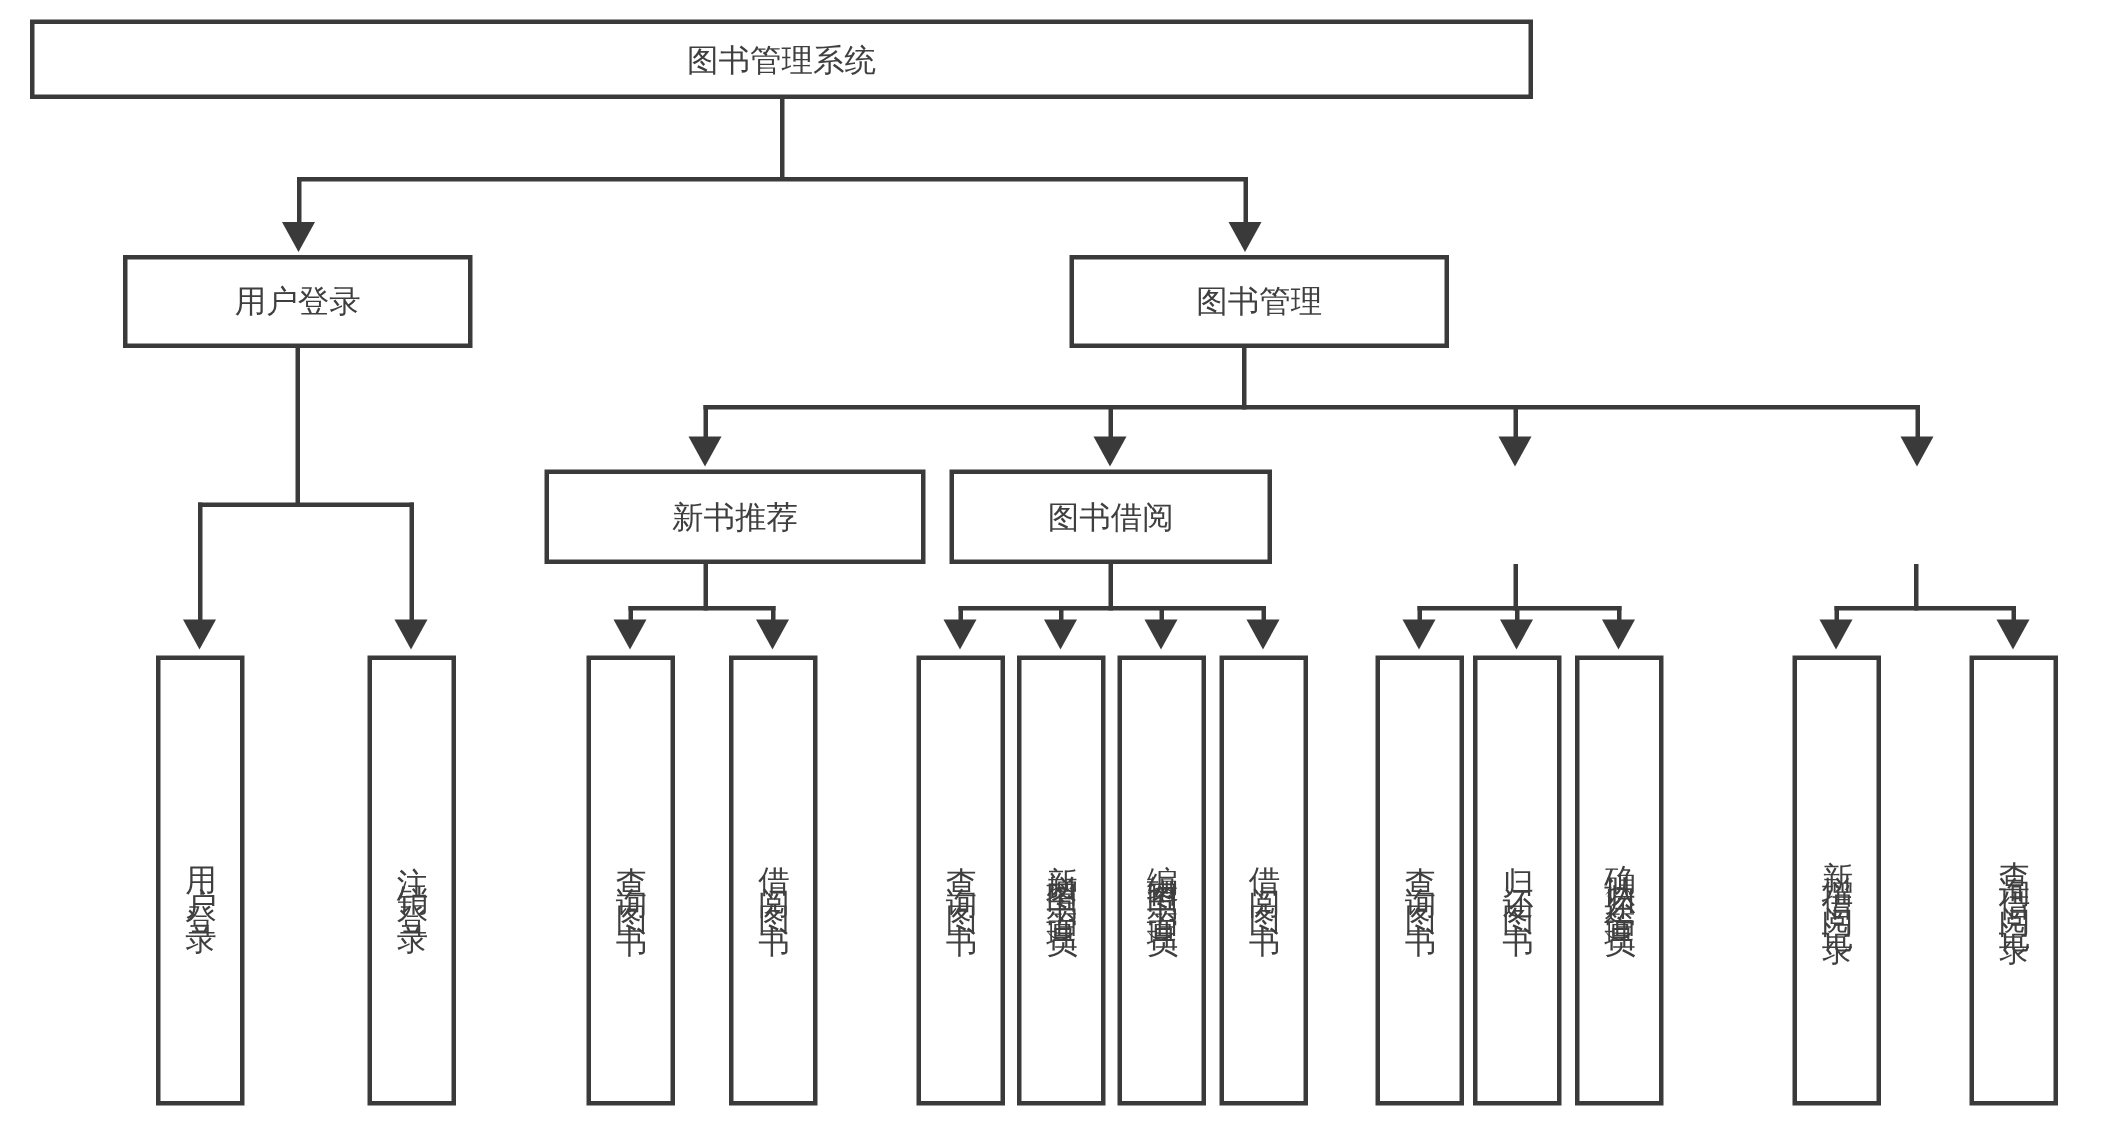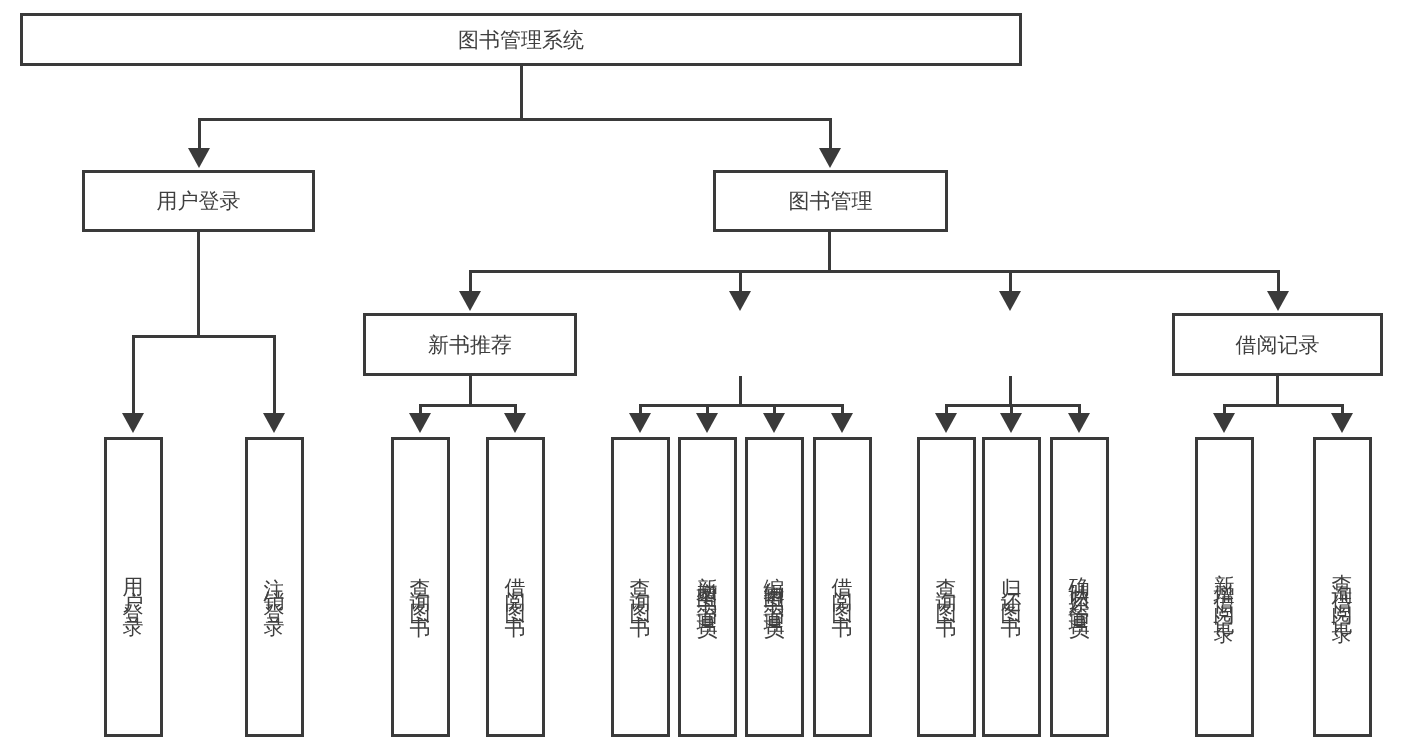--- a/index.html
+++ b/index.html
@@ -76,21 +76,21 @@
   <div class="vline" style="left:520px; top:65px; height:55px"></div>
   <div class="hline" style="left:198px; top:118px; width:634px"></div>
   <div class="vline" style="left:198px; top:118px; height:32px"></div>
   <div class="arrow" style="left:188px; top:148px"></div>
   <div class="vline" style="left:829px; top:118px; height:32px"></div>
   <div class="arrow" style="left:819px; top:148px"></div>
 
   <div class="hbox" style="left:82px; top:170px; width:233px; height:62px">
     <span>用户登录</span>
   </div>
-  <div class="hbox" style="left:713px; top:170px; width:235px; height:62px">
+  <div class="hbox" style="left:713px; top:170px; width:253px; height:62px">
     <span>图书管理</span>
   </div>
 
   <div class="vline" style="left:197px; top:232px; height:106px"></div>
   <div class="hline" style="left:132px; top:335px; width:144px"></div>
   <div class="vline" style="left:132px; top:335px; height:80px"></div>
   <div class="arrow" style="left:122px; top:413px"></div>
   <div class="vline" style="left:273px; top:335px; height:80px"></div>
   <div class="arrow" style="left:263px; top:413px"></div>
 
@@ -98,25 +98,25 @@
   <div class="hline" style="left:469px; top:270px; width:811px"></div>
   <div class="vline" style="left:469px; top:270px; height:25px"></div>
   <div class="arrow" style="left:459px; top:291px"></div>
   <div class="vline" style="left:739px; top:270px; height:25px"></div>
   <div class="arrow" style="left:729px; top:291px"></div>
   <div class="vline" style="left:1009px; top:270px; height:25px"></div>
   <div class="arrow" style="left:999px; top:291px"></div>
   <div class="vline" style="left:1277px; top:270px; height:25px"></div>
   <div class="arrow" style="left:1267px; top:291px"></div>
 
-  <div class="hbox" style="left:363px; top:313px; width:214px; height:63px">
+  <div class="hbox" style="left:363px; top:313px; width:254px; height:63px">
     <span>新书推荐</span>
   </div>
-  <div class="hbox" style="left:1172px; top:313px; width:211px; height:63px">
-    <span>借阅记录</span>
+  <div class="hbox" style="left:633px; top:313px; width:215px; height:63px">
+    <span>图书借阅</span>
   </div>
 
   <div class="vline" style="left:469px; top:376px; height:31px"></div>
   <div class="hline" style="left:419px; top:404px; width:98px"></div>
   <div class="vline" style="left:419px; top:404px; height:12px"></div>
   <div class="arrow" style="left:409px; top:413px"></div>
   <div class="vline" style="left:514px; top:404px; height:12px"></div>
   <div class="arrow" style="left:504px; top:413px"></div>
 
   <div class="vline" style="left:739px; top:376px; height:31px"></div>

